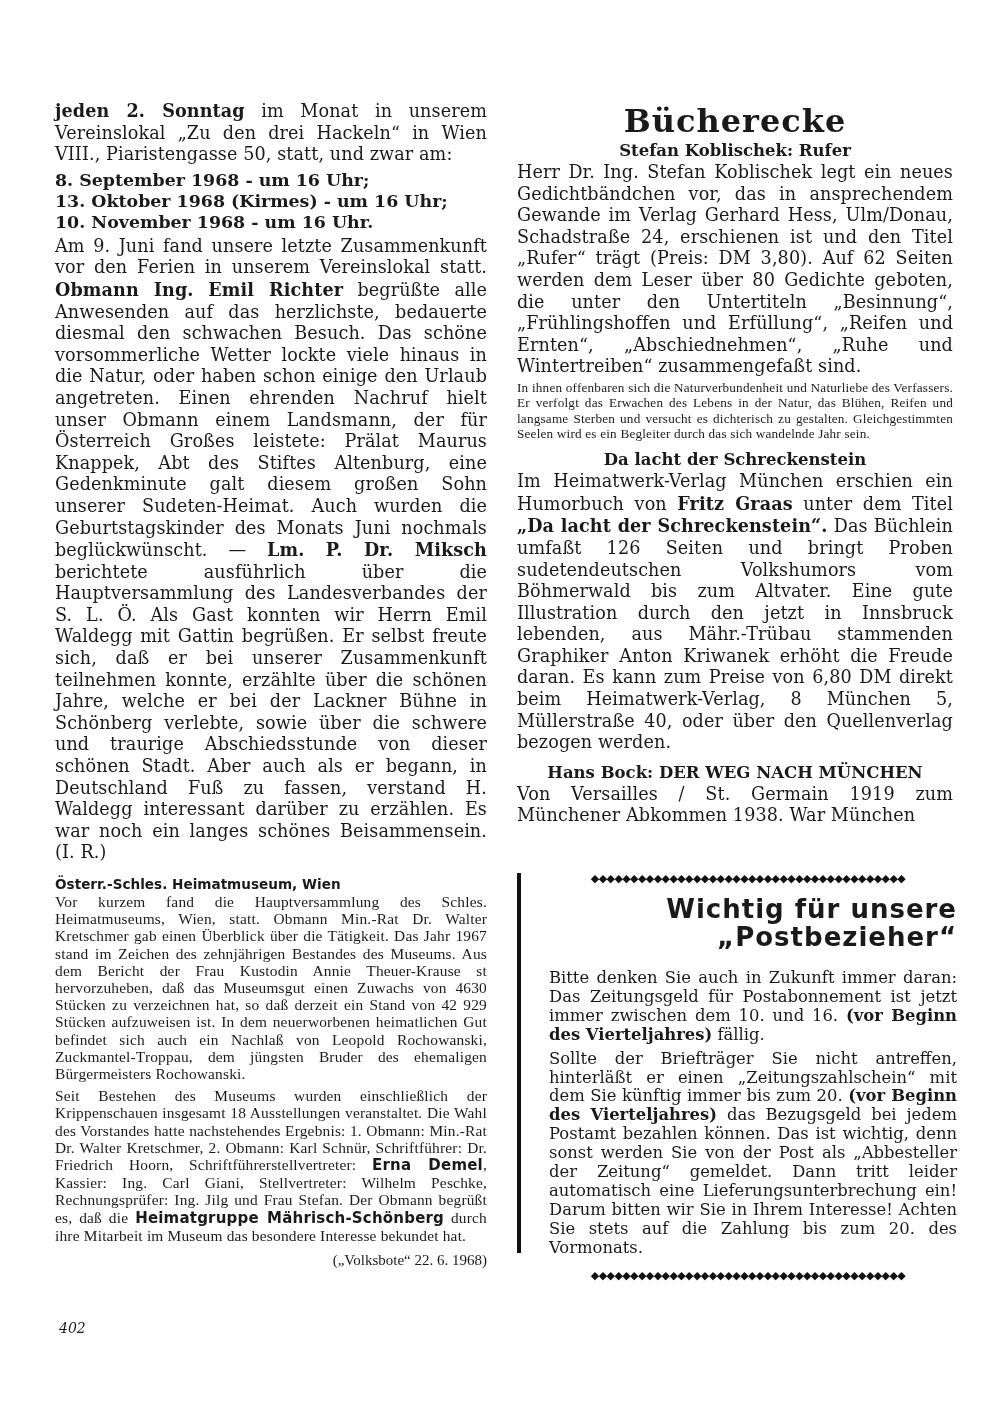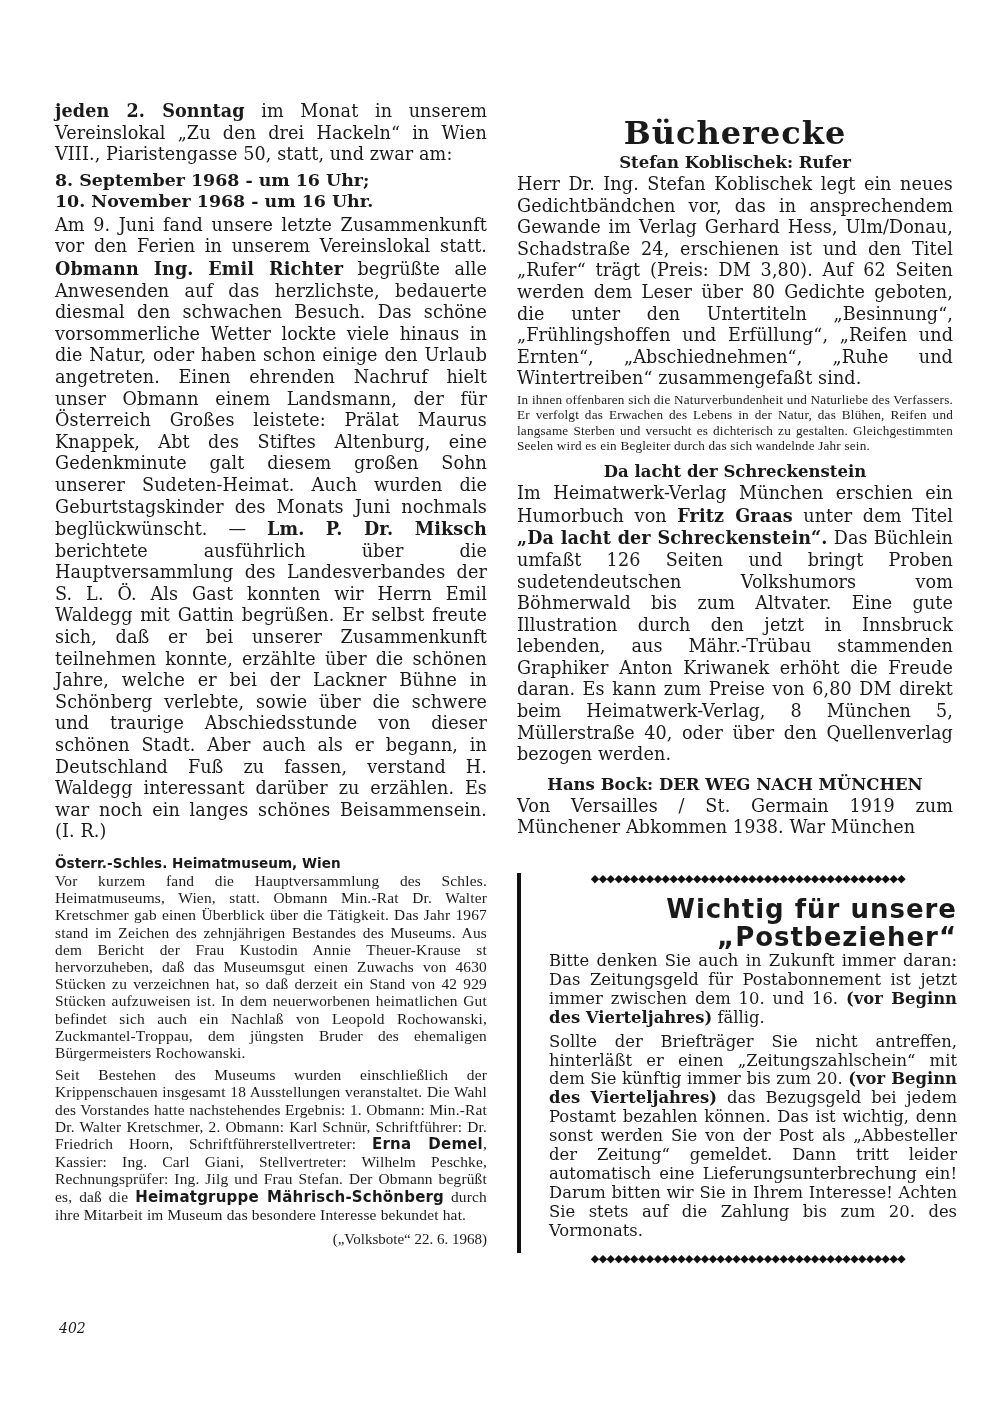--- a/index.html
+++ b/index.html
@@ -11,37 +11,38 @@
   p { margin:0; text-align:justify; }
   .body { font-size:17.6px; line-height:21.6px; letter-spacing:0.1px; }
   .small { font-size:13.2px; line-height:15.3px; font-family:"Liberation Serif", serif; letter-spacing:0.2px; }
   .small-body { font-size:15.4px; line-height:17.2px; font-family:"Liberation Serif", serif; letter-spacing:0.2px;}
   b, .b { font-weight:bold; }
   .sans-b { font-family:"DejaVu Sans", sans-serif; font-weight:bold; font-size:15px; }
   .dates { margin-top:4px; font-weight:bold; font-size:17.4px; line-height:21px; }
   .gap { margin-top:3px; }
   .gap-s { margin-top:5px; }
   .title-big { font-family:"DejaVu Serif", serif; font-weight:900; font-size:32px; text-align:center;
-               letter-spacing:1px; line-height:34px; margin-top:16px; }
+               letter-spacing:1px; line-height:34px; margin-top:4px; }
   .sub-head { font-weight:bold; font-size:16.5px; line-height:22px; margin-top:2px; text-align:center; }
   .sub-head-s { font-family:"DejaVu Sans", sans-serif; font-weight:bold; font-size:13.6px; line-height:17px; margin-top:4px; }
   .src { text-align:right; font-size:15px; margin-top:8px; font-family:"Liberation Serif", serif; }
   .page-num { position:absolute; left:59px; top:1320px; font-size:14px; font-family:"DejaVu Serif", serif;font-style:italic; }
   #box { position:absolute; left:517px; top:873px; width:436px; height:380px; border-left:4px solid #111; }
   .diamonds { font-size:11px; letter-spacing:-0.6px; line-height:12px; text-align:center; padding-left:18px; color:#111; white-space:nowrap; overflow:hidden; }
   .box-title { font-family:"DejaVu Sans", sans-serif; font-weight:900; font-size:26px; line-height:28px; text-align:right; padding-left:18px; letter-spacing:1px; margin-top:10px; }
-  .box-body { padding-left:28px; font-size:16.4px; line-height:18.9px; margin-top:1px; }
+  .box-body { padding-left:28px; font-size:16.4px; line-height:18.9px; margin-top:18px; }
 </style>
 </head>
 <body>
 
 <div id="left" class="col">
   <p class="body"><b>jeden 2. Sonntag</b><span> im Monat in unserem Vereinslokal „Zu den drei Hackeln“ in Wien VIII., Piaristengasse 50, statt, und zwar am:</span></p>
   <div class="dates">
     <div>8. September 1968 - um 16 Uhr;</div>
+    <div>13. Oktober 1968 (Kirmes) - um 16 Uhr;</div>
     <div>10. November 1968 - um 16 Uhr.</div>
   </div>
   <p class="body gap"><span>Am 9. Juni fand unsere letzte Zusammenkunft vor den Ferien in unserem Vereinslokal statt. </span><b>Obmann Ing. Emil Richter</b><span> begrüßte alle Anwesenden auf das herzlichste, bedauerte diesmal den schwachen Besuch. Das schöne vorsommerliche Wetter lockte viele hinaus in die Natur, oder haben schon einige den Urlaub angetreten. Einen ehrenden Nachruf hielt unser Obmann einem Landsmann, der für Österreich Großes leistete: Prälat Maurus Knappek, Abt des Stiftes Altenburg, eine Gedenkminute galt diesem großen Sohn unserer Sudeten-Heimat. Auch wurden die Geburtstagskinder des Monats Juni nochmals beglückwünscht. — </span><b>Lm. P. Dr. Miksch</b><span> berichtete ausführlich über die Hauptversammlung des Landesverbandes der S. L. Ö. Als Gast konnten wir Herrn Emil Waldegg mit Gattin begrüßen. Er selbst freute sich, daß er bei unserer Zusammenkunft teilnehmen konnte, erzählte über die schönen Jahre, welche er bei der Lackner Bühne in Schönberg verlebte, sowie über die schwere und traurige Abschiedsstunde von dieser schönen Stadt. Aber auch als er begann, in Deutschland Fuß zu fassen, verstand H. Waldegg interessant darüber zu erzählen. Es war noch ein langes schönes Beisammensein. (I. R.)</span></p>
 
   <div class="sub-head-s" style="margin-top:12px">Österr.-Schles. Heimatmuseum, Wien</div>
   <p class="small-body">Vor kurzem fand die Hauptversammlung des Schles. Heimatmuseums, Wien, statt. Obmann Min.-Rat Dr. Walter Kretschmer gab einen Überblick über die Tätigkeit. Das Jahr 1967 stand im Zeichen des zehnjährigen Bestandes des Museums. Aus dem Bericht der Frau Kustodin Annie Theuer-Krause st hervorzuheben, daß das Museumsgut einen Zuwachs von 4630 Stücken zu verzeichnen hat, so daß derzeit ein Stand von 42 929 Stücken aufzuweisen ist. In dem neuerworbenen heimatlichen Gut befindet sich auch ein Nachlaß von Leopold Rochowanski, Zuckmantel-Troppau, dem jüngsten Bruder des ehemaligen Bürgermeisters Rochowanski.</p>
   <p class="small-body gap-s"><span>Seit Bestehen des Museums wurden einschließlich der Krippenschauen insgesamt 18 Ausstellungen veranstaltet. Die Wahl des Vorstandes hatte nachstehendes Ergebnis: 1. Obmann: Min.-Rat Dr. Walter Kretschmer, 2. Obmann: Karl Schnür, Schriftführer: Dr. Friedrich Hoorn, Schriftführerstellvertreter: </span><span class="sans-b">Erna Demel</span><span>, Kassier: Ing. Carl Giani, Stellvertreter: Wilhelm Peschke, Rechnungsprüfer: Ing. Jilg und Frau Stefan. Der Obmann begrüßt es, daß die </span><span class="sans-b">Heimatgruppe Mährisch-Schönberg</span><span> durch ihre Mitarbeit im Museum das besondere Interesse bekundet hat.</span></p>
   <div class="src">(„Volksbote“ 22. 6. 1968)</div>
 </div>
 

